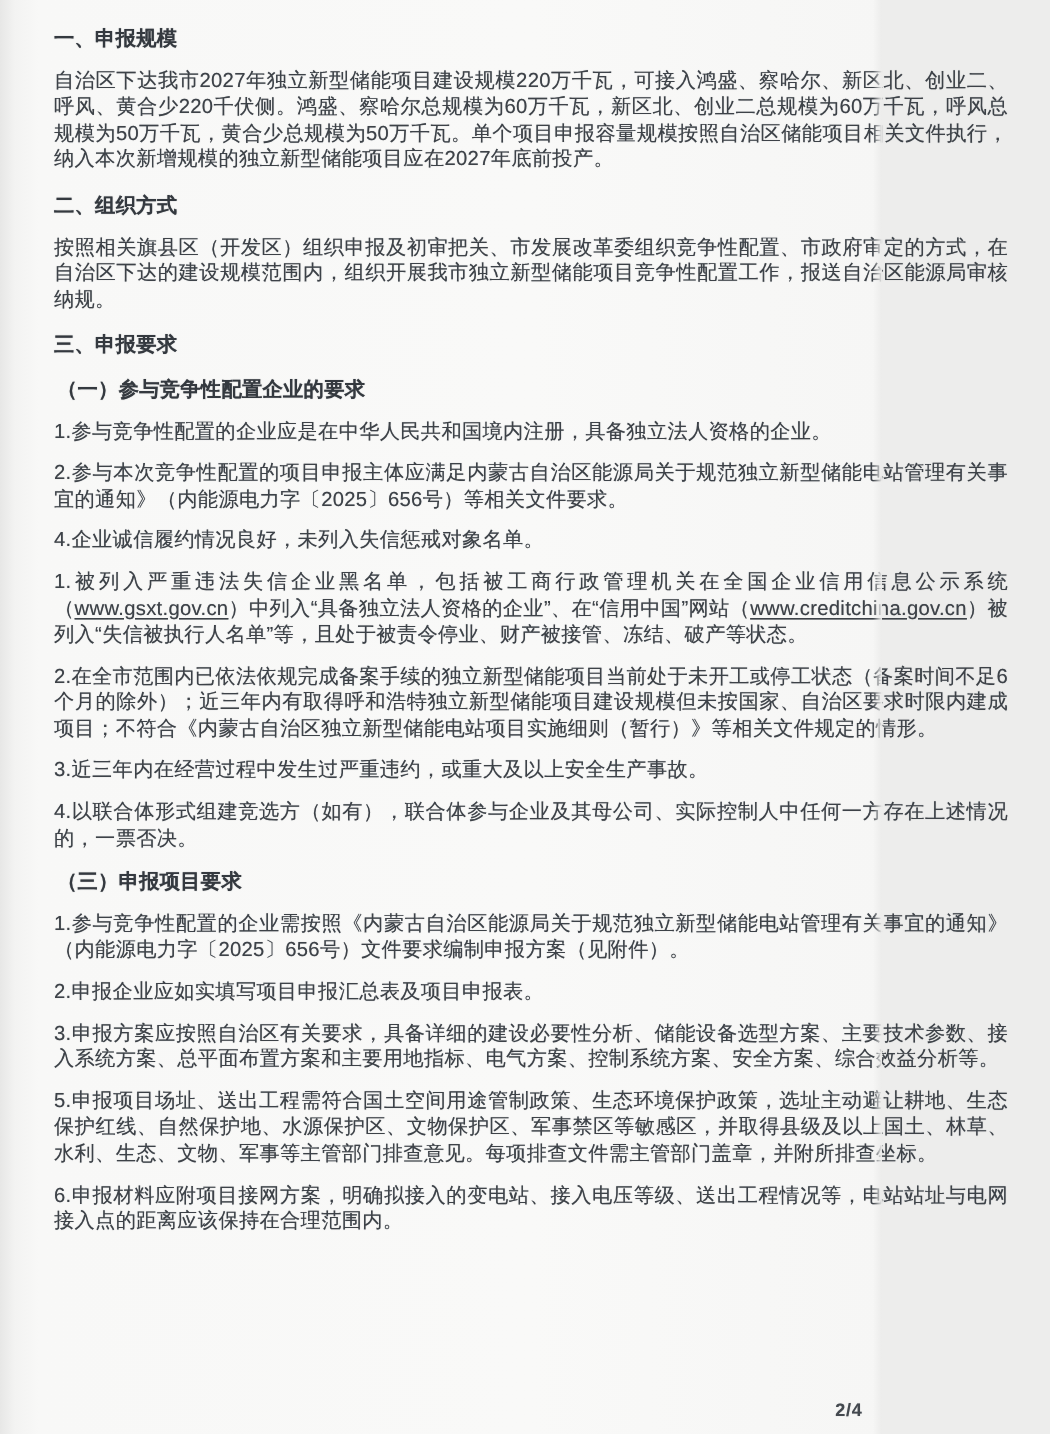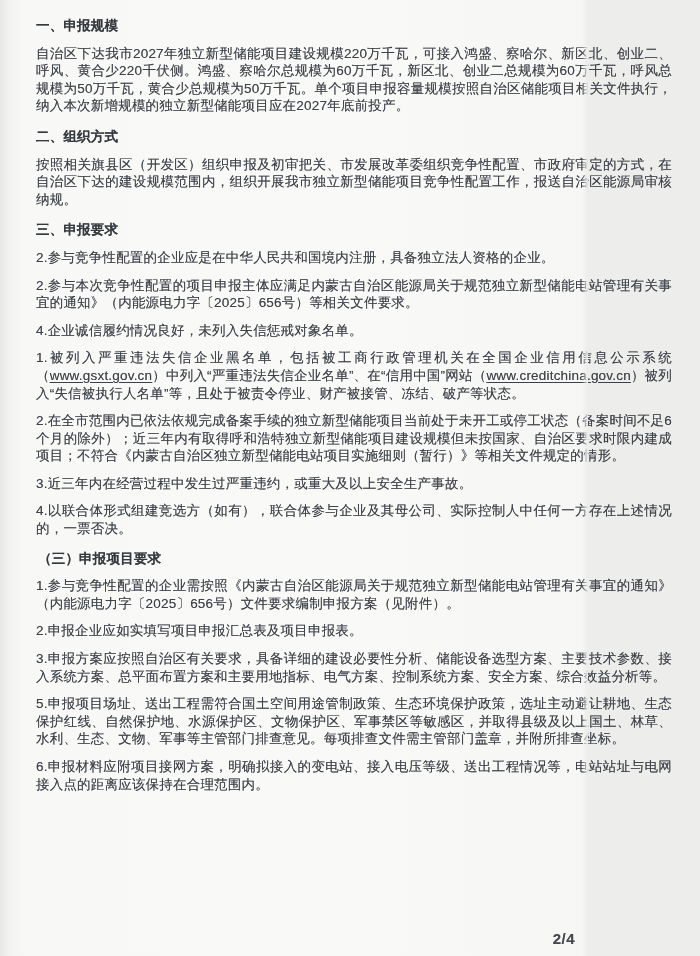--- a/index.html
+++ b/index.html
@@ -51,46 +51,47 @@
   }
   .doclink {
     color: #3d4248;
     text-decoration: underline;
     text-underline-offset: 2px;
     cursor: pointer;
   }
   .page-number {
     position: absolute;
     right: 13px; bottom: 9px;
-    font-size: 15px;
+    font-size: 12px;
     font-weight: 700;
     color: #44494f;
     letter-spacing: 0.5px;
     text-shadow: 0 0 0.5px rgba(68,73,79,0.5);
   }
 </style>
 </head>
 <body>
 
 <div class="page">
   <div class="content">
 
     <h2 class="sec-heading">一、申报规模</h2>
     <p class="para">自治区下达我市2027年独立新型储能项目建设规模220万千瓦，可接入鸿盛、察哈尔、新区北、创业二、呼风、黄合少220千伏侧。鸿盛、察哈尔总规模为60万千瓦，新区北、创业二总规模为60万千瓦，呼风总规模为50万千瓦，黄合少总规模为50万千瓦。单个项目申报容量规模按照自治区储能项目相关文件执行，纳入本次新增规模的独立新型储能项目应在2027年底前投产。</p>
 
     <h2 class="sec-heading">二、组织方式</h2>
     <p class="para">按照相关旗县区（开发区）组织申报及初审把关、市发展改革委组织竞争性配置、市政府审定的方式，在自治区下达的建设规模范围内，组织开展我市独立新型储能项目竞争性配置工作，报送自治区能源局审核纳规。</p>
 
     <h2 class="sec-heading">三、申报要求</h2>
 
-    <p class="para">2.参与竞争性配置的企业应是在中华人民共和国境内注册，具备独立法人资格的企业。</p>
+    <h3 class="sub-heading">（一）参与竞争性配置企业的要求</h3>
+    <p class="para">1.参与竞争性配置的企业应是在中华人民共和国境内注册，具备独立法人资格的企业。</p>
     <p class="para">2.参与本次竞争性配置的项目申报主体应满足内蒙古自治区能源局关于规范独立新型储能电站管理有关事宜的通知》（内能源电力字〔2025〕656号）等相关文件要求。</p>
     <p class="para">4.企业诚信履约情况良好，未列入失信惩戒对象名单。</p>
 
-    <p class="para"><span>1.被列入严重违法失信企业黑名单，包括被工商行政管理机关在全国企业信用信息公示系统（</span><a class="doclink">www.gsxt.gov.cn</a><span>）中列入“严重违法失信企业名单”、在“信用中国”网站（</span><a class="doclink">www.creditchina.gov.cn</a><span>）被列入“失信被执行人名单”等，且处于被责令停业、财产被接管、冻结、破产等状态。</span></p>
+    <p class="para"><span>1.被列入严重违法失信企业黑名单，包括被工商行政管理机关在全国企业信用信息公示系统（</span><a class="doclink">www.gsxt.gov.cn</a><span>）中列入“具备独立法人资格的企业”、在“信用中国”网站（</span><a class="doclink">www.creditchina.gov.cn</a><span>）被列入“失信被执行人名单”等，且处于被责令停业、财产被接管、冻结、破产等状态。</span></p>
     <p class="para">2.在全市范围内已依法依规完成备案手续的独立新型储能项目当前处于未开工或停工状态（备案时间不足6个月的除外）；近三年内有取得呼和浩特独立新型储能项目建设规模但未按国家、自治区要求时限内建成项目；不符合《内蒙古自治区独立新型储能电站项目实施细则（暂行）》等相关文件规定的情形。</p>
     <p class="para">3.近三年内在经营过程中发生过严重违约，或重大及以上安全生产事故。</p>
     <p class="para">4.以联合体形式组建竞选方（如有），联合体参与企业及其母公司、实际控制人中任何一方存在上述情况的，一票否决。</p>
 
     <h3 class="sub-heading">（三）申报项目要求</h3>
     <p class="para">1.参与竞争性配置的企业需按照《内蒙古自治区能源局关于规范独立新型储能电站管理有关事宜的通知》（内能源电力字〔2025〕656号）文件要求编制申报方案（见附件）。</p>
     <p class="para">2.申报企业应如实填写项目申报汇总表及项目申报表。</p>
     <p class="para">3.申报方案应按照自治区有关要求，具备详细的建设必要性分析、储能设备选型方案、主要技术参数、接入系统方案、总平面布置方案和主要用地指标、电气方案、控制系统方案、安全方案、综合效益分析等。</p>
     <p class="para">5.申报项目场址、送出工程需符合国土空间用途管制政策、生态环境保护政策，选址主动避让耕地、生态保护红线、自然保护地、水源保护区、文物保护区、军事禁区等敏感区，并取得县级及以上国土、林草、水利、生态、文物、军事等主管部门排查意见。每项排查文件需主管部门盖章，并附所排查坐标。</p>
     <p class="para">6.申报材料应附项目接网方案，明确拟接入的变电站、接入电压等级、送出工程情况等，电站站址与电网接入点的距离应该保持在合理范围内。</p>

